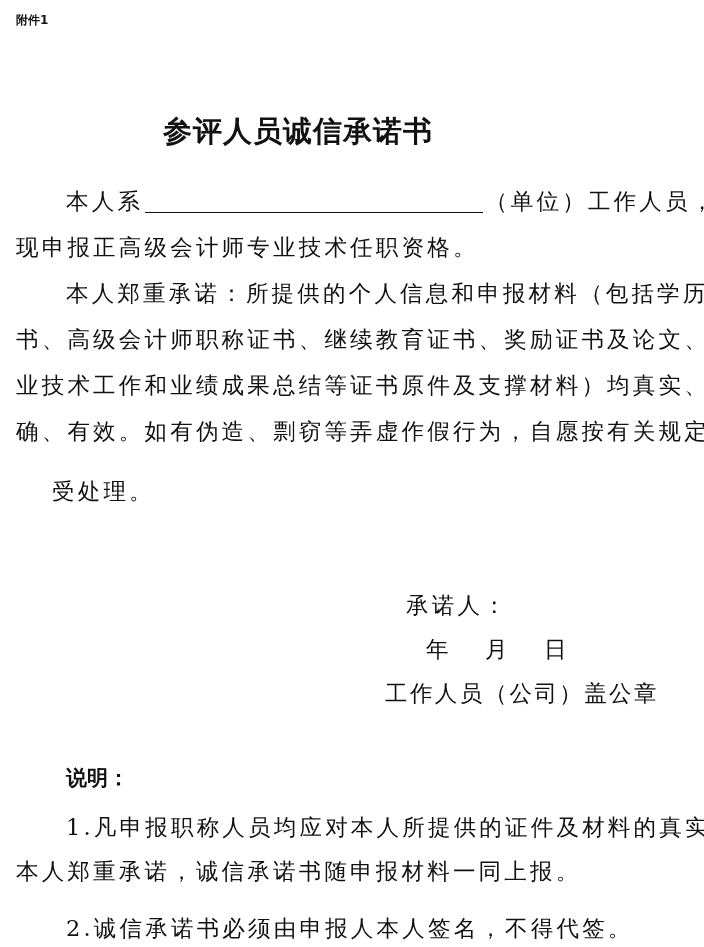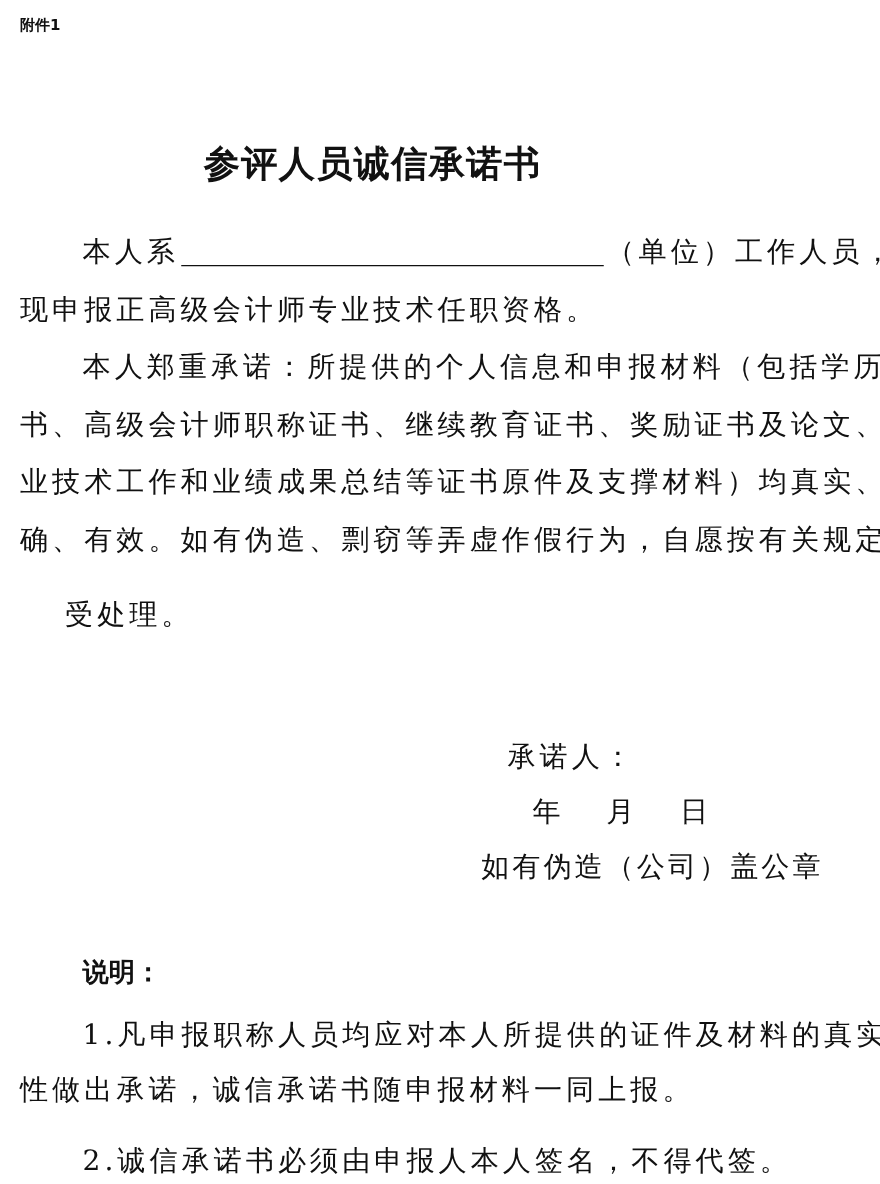--- a/index.html
+++ b/index.html
@@ -43,18 +43,18 @@
 <div class="abs line" style="left:66px; top:278px;">本人郑重承诺：所提供的个人信息和申报材料（包括学历证</div>
 <div class="abs line" style="left:16px; top:324px;">书、高级会计师职称证书、继续教育证书、奖励证书及论文、专</div>
 <div class="abs line" style="left:16px; top:370px;">业技术工作和业绩成果总结等证书原件及支撑材料）均真实、准</div>
 <div class="abs line" style="left:16px; top:416px;">确、有效。如有伪造、剽窃等弄虚作假行为，自愿按有关规定接</div>
 <div class="abs line" style="left:16px; top:476px;margin-left:36px;">受处理。</div>
 
 <div class="abs line" style="left:406px; top:590px;">承诺人：</div>
 <div class="abs line" style="left:426px; top:634px;">年</div>
 <div class="abs line" style="left:485px; top:634px;">月</div>
 <div class="abs line" style="left:544px; top:634px;">日</div>
-<div class="abs line" style="left:385px; top:678px; letter-spacing:2.4px;">如有伪造（公司）盖公章</div>
+<div class="abs line" style="left:385px; top:678px; letter-spacing:2.4px;">工作人员（公司）盖公章</div>
 
 <div class="abs sub-title" style="left:66px; top:764px;">说明：</div>
 <div class="abs line" style="left:66px; top:812px;">1.凡申报职称人员均应对本人所提供的证件及材料的真实</div>
-<div class="abs line" style="left:16px; top:856px;">性做出承诺，诚信承诺书随申报材料一同上报。</div>
+<div class="abs line" style="left:16px; top:856px;">本人郑重承诺，诚信承诺书随申报材料一同上报。</div>
 <div class="abs line" style="left:66px; top:900px;margin-top:13px;">2.诚信承诺书必须由申报人本人签名，不得代签。</div>
 
 </body></html>

